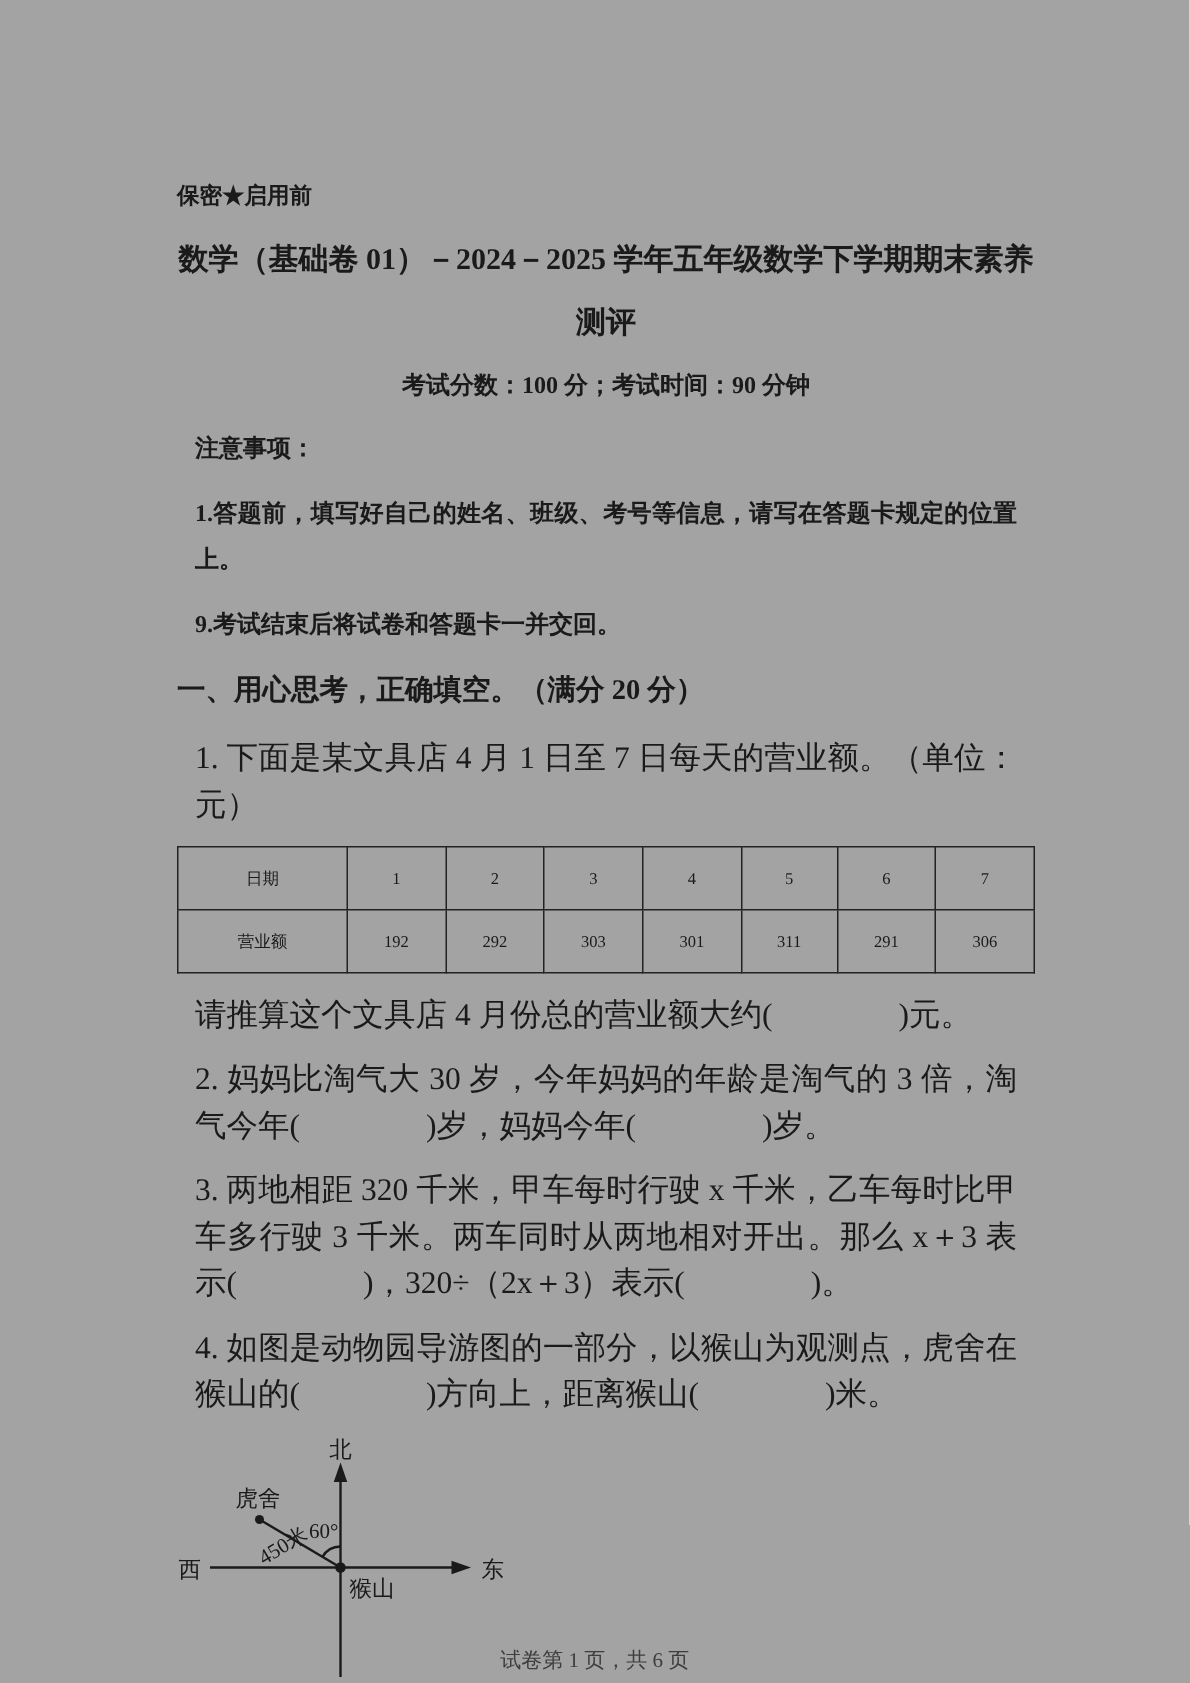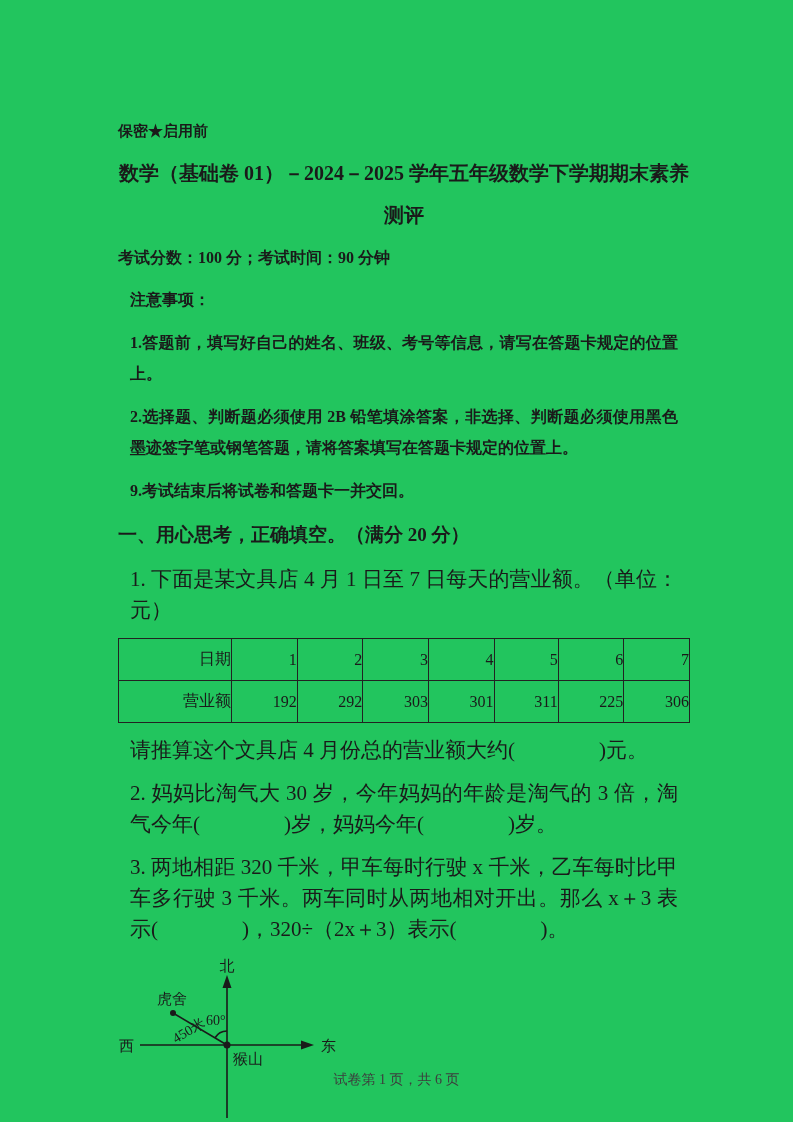--- a/index.html
+++ b/index.html
@@ -1,61 +1,60 @@
 <!DOCTYPE html>
 <html><head>
 <meta charset="utf-8">
 <style>
   html,body{margin:0;padding:0;background:#ffffff;}
   .page{
     position:relative;
     width:793px;height:1122px;
-    background:#22c55e;
+    background:#a3a3a3;
     font-family:"Liberation Serif","DejaVu Serif",serif;
     color:#1a1a1a;
     overflow:hidden;
   }
   .content{padding:122px 103px 0 118px;}
   .security{font-weight:bold;font-size:15px;line-height:18px;margin:0;}
   .title{font-weight:bold;font-size:20px;line-height:42px;text-align:center;margin:12px 0 0;}
-  .exam-info{font-weight:bold;font-size:16px;line-height:28px;margin:8px 0 0;}
+  .exam-info{font-weight:bold;font-size:16px;line-height:28px;text-align:center;margin:8px 0 0;}
   .notices{margin-top:8px;}
   .notice-heading,.notice{font-weight:bold;font-size:16px;line-height:31px;margin:12px;text-align:justify;}
   .section-heading{font-weight:bold;font-size:19px;line-height:34px;margin:3px 0 0;}
   .question{font-size:21px;line-height:31px;margin:12px;text-align:justify;}
   table.data-table{border-collapse:collapse;width:100%;margin:5px 0 3px;}
   table.data-table td{
     border:1.5px solid #222;height:41px;padding:0;
-    text-align:right;vertical-align:middle;font-size:16px;
+    text-align:center;vertical-align:middle;font-size:11px;
   }
   table.data-table td.rowlabel{width:112px;}
   .diagram{display:block;margin:6px 0 0 0;}
   .diagram text{font-size:15px;fill:#1a1a1a;}
   .diagram .small{font-size:14px;}
   .diagram line,.diagram path{stroke:#1a1a1a;stroke-width:1.6;fill:none;}
   .diagram polygon,.diagram circle{fill:#1a1a1a;stroke:none;}
-  .footer{position:absolute;left:0;top:1070px;width:100%;text-align:center;
+  .footer{position:absolute;left:0;top:1098px;width:100%;text-align:center;
     font-size:14px;line-height:20px;color:#3d3d3d;margin:0;}
 </style>
 </head>
 <body>
 
 <div class="page">
   <div class="content">
 
     <p class="security">保密★启用前</p>
 
     <h1 class="title">数学（基础卷 01）－2024－2025 学年五年级数学下学期期末素养测评</h1>
 
     <p class="exam-info">考试分数：100 分；考试时间：90 分钟</p>
 
     <div class="notices">
       <p class="notice-heading">注意事项：</p>
       <p class="notice">1.答题前，填写好自己的姓名、班级、考号等信息，请写在答题卡规定的位置上。</p>
-      <p class="notice">2.选择题、判断题必须使用 2B 铅笔填涂答案，非选择、判断题必须使用黑色墨迹签字笔或钢笔答题，请将答案填写在答题卡规定的位置上。</p>
       <p class="notice">9.考试结束后将试卷和答题卡一并交回。</p>
     </div>
 
     <h2 class="section-heading">一、用心思考，正确填空。（满分 20 分）</h2>
 
     <p class="question">1. 下面是某文具店 4 月 1 日至 7 日每天的营业额。（单位：元）</p>
 
     <table class="data-table">
       <tbody>
         <tr>
@@ -68,29 +67,30 @@
           <td>6</td>
           <td>7</td>
         </tr>
         <tr>
           <td class="rowlabel">营业额</td>
           <td>192</td>
           <td>292</td>
           <td>303</td>
           <td>301</td>
           <td>311</td>
-          <td>225</td>
+          <td>291</td>
           <td>306</td>
         </tr>
       </tbody>
     </table>
 
     <p class="question">请推算这个文具店 4 月份总的营业额大约(　　　　)元。</p>
     <p class="question">2. 妈妈比淘气大 30 岁，今年妈妈的年龄是淘气的 3 倍，淘气今年(　　　　)岁，妈妈今年(　　　　)岁。</p>
     <p class="question">3. 两地相距 320 千米，甲车每时行驶 x 千米，乙车每时比甲车多行驶 3 千米。两车同时从两地相对开出。那么 x＋3 表示(　　　　)，320÷（2x＋3）表示(　　　　)。</p>
+    <p class="question">4. 如图是动物园导游图的一部分，以猴山为观测点，虎舍在猴山的(　　　　)方向上，距离猴山(　　　　)米。</p>
 
     <svg class="diagram" width="250" height="195" viewBox="0 0 250 195" xmlns="http://www.w3.org/2000/svg">
 
       <line x1="109" y1="29" x2="109" y2="161"></line>
       <polygon points="109,18 104.5,31 113.5,31"></polygon>
 
       <line x1="22" y1="88" x2="186" y2="88"></line>
       <polygon points="196,88 183,83.5 183,92.5"></polygon>
 
       <line x1="109" y1="88" x2="55" y2="56"></line>

